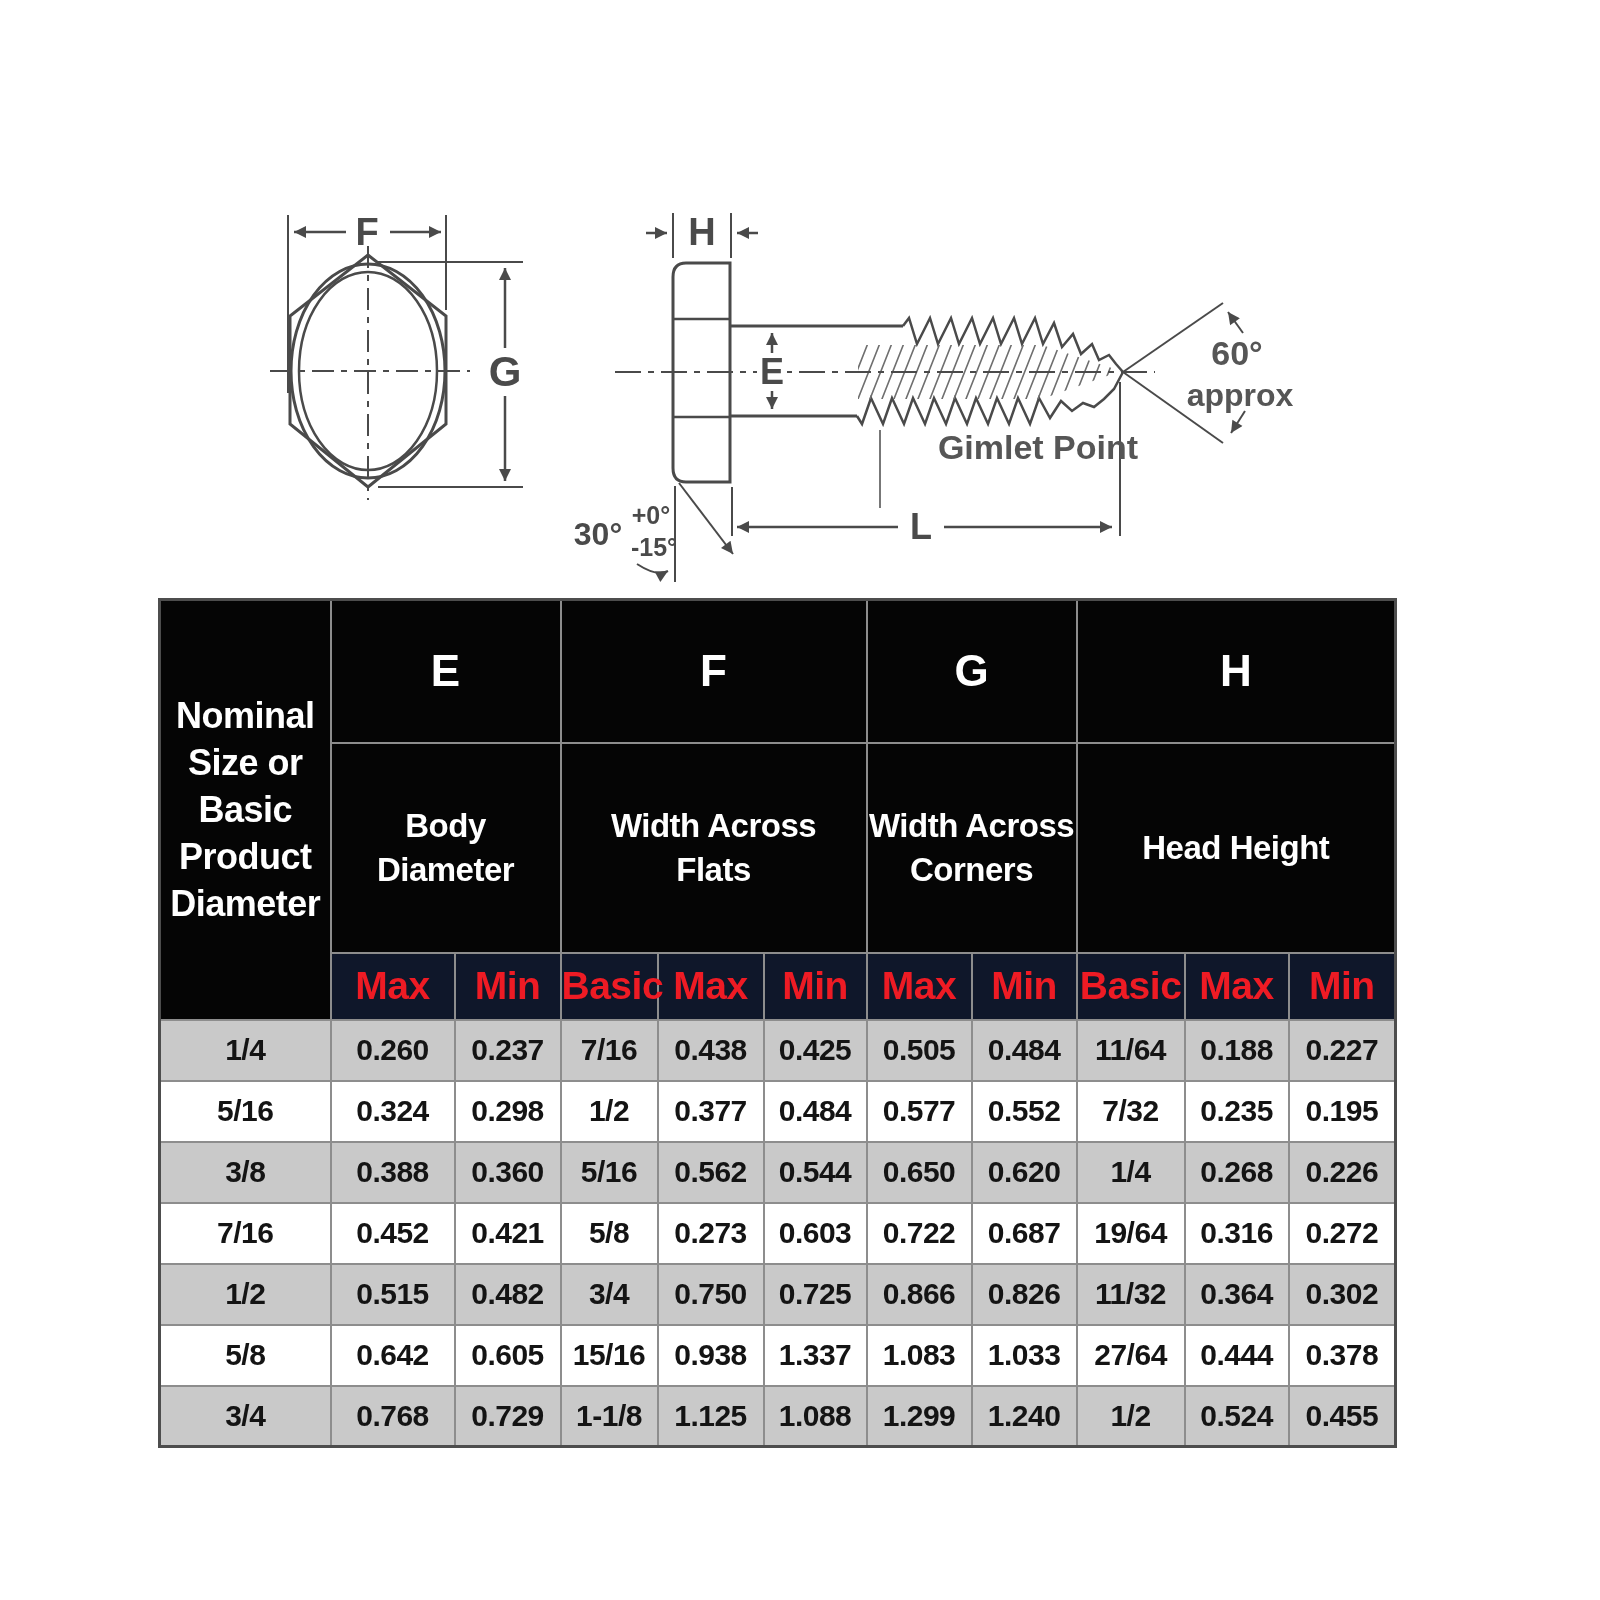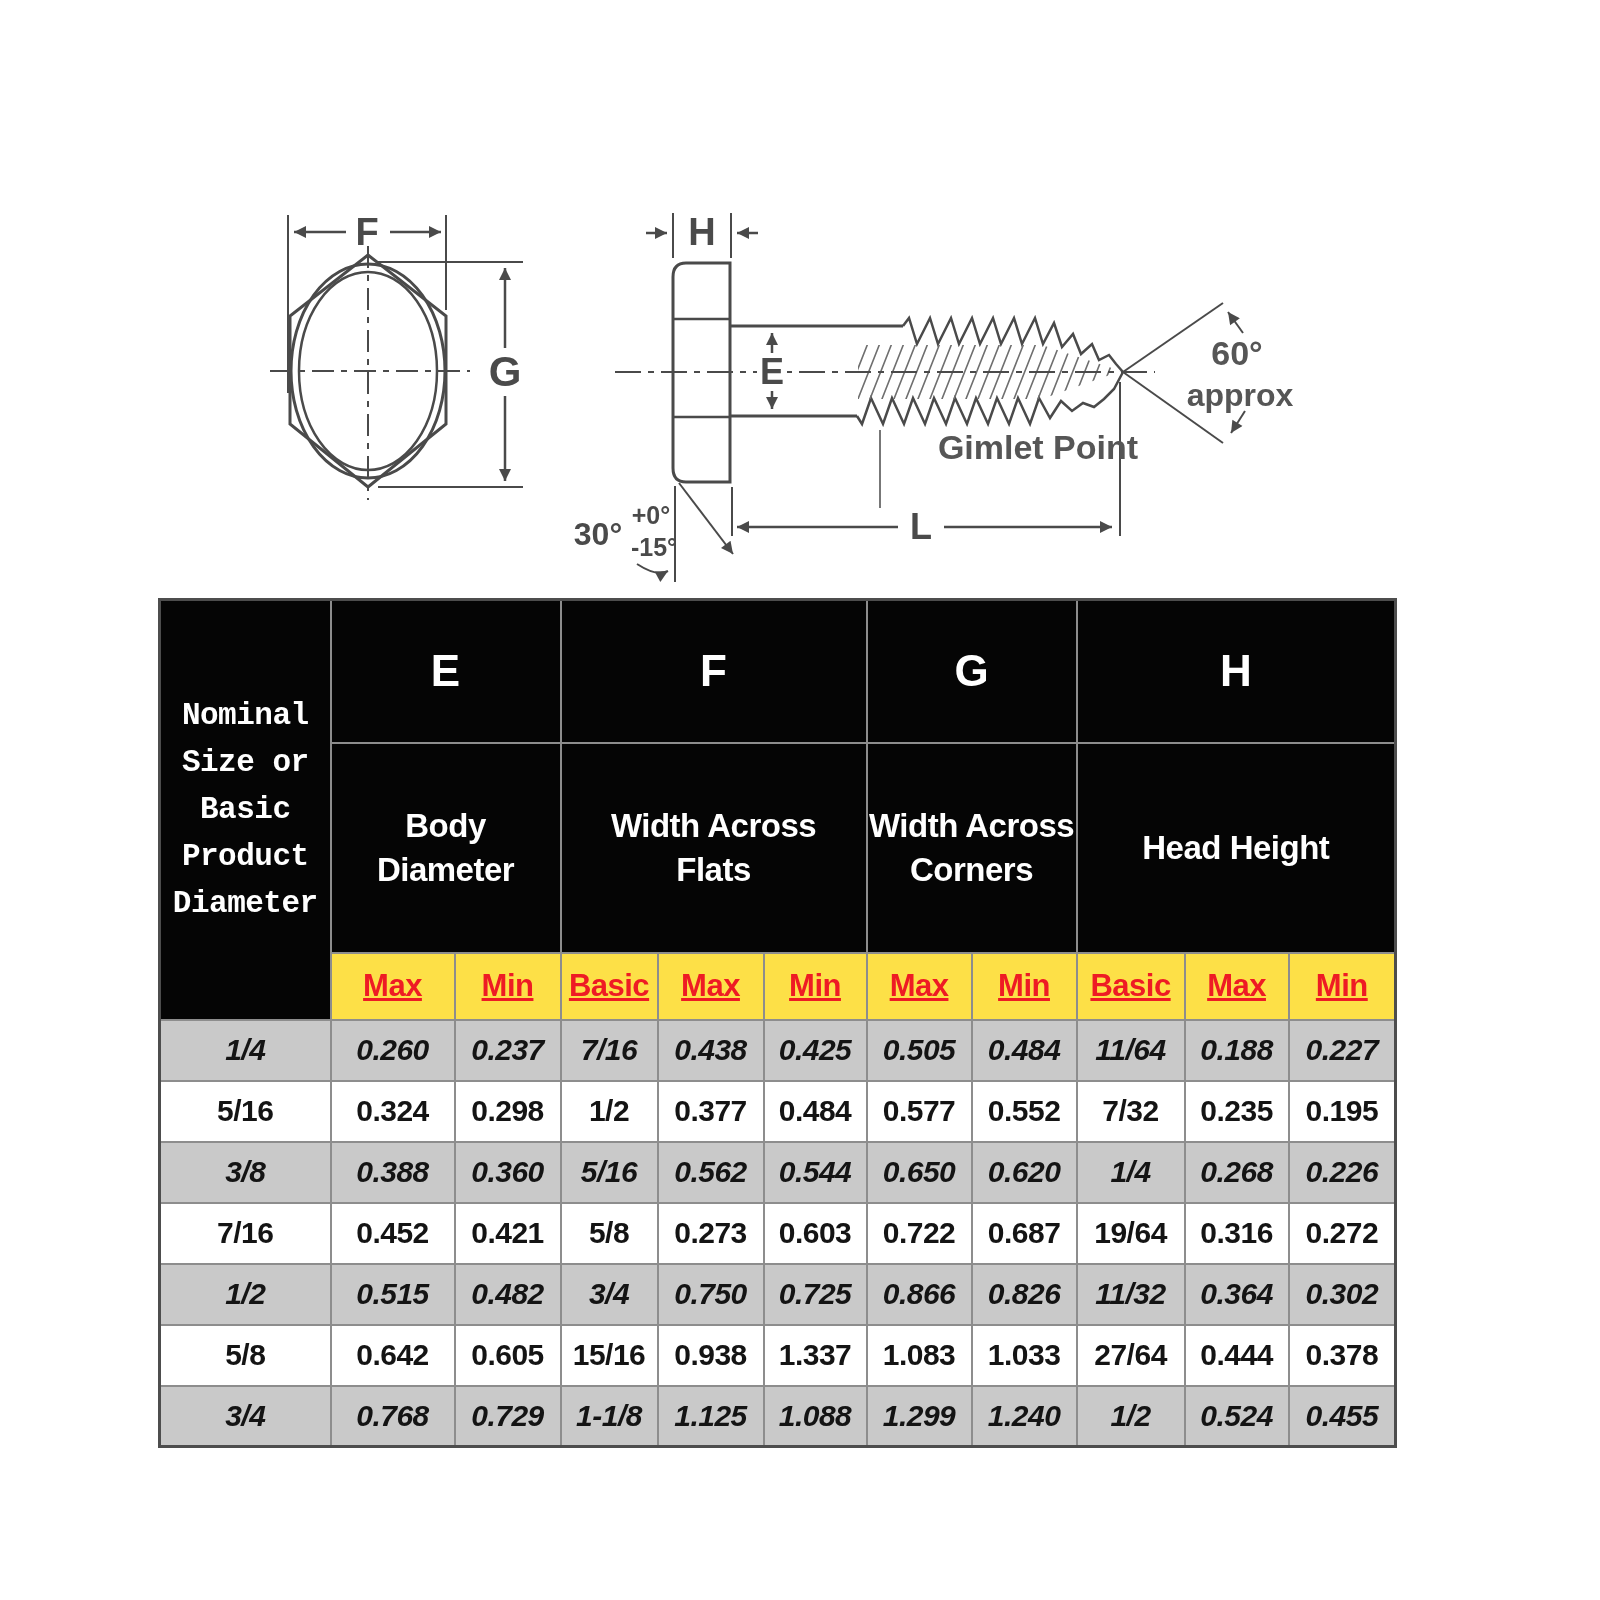--- a/index.html
+++ b/index.html
@@ -9,26 +9,26 @@
 
   
   table.spec{position:absolute;left:158px;top:598px;width:1236px;border-collapse:collapse;
              table-layout:fixed;border:3px solid #4d4d4d;}
   table.spec th,table.spec td{border:2px solid #8d8d8d;padding:0;text-align:center;vertical-align:middle;}
   tr.letters{height:143px;}
   tr.desc{height:210px;}
   tr.sub{height:67px;}
   tr.data{height:61px;}
   th.blk{background:#050505;color:#ffffff;border-color:#6a6a6a;font-weight:bold;}
-  th.corner{font-size:31px;line-height:47px;letter-spacing:-0.5px;font-family:Liberation Mono, monospace;}
+  th.corner{font-size:36px;line-height:47px;letter-spacing:-0.5px;}
   th.letter{font-size:44px;}
   th.groupdesc{font-size:33px;line-height:44px;vertical-align:bottom;padding-bottom:14px;letter-spacing:-0.5px;}
-  td.subhead{background:#fde047;color:#ee1b24;font-weight:bold;font-size:31px;letter-spacing:-0.5px;text-decoration:underline;}
+  td.subhead{background:#0f172a;color:#ee1b24;font-weight:bold;font-size:39px;letter-spacing:-0.5px;}
   tr.data td{font-size:30px;font-weight:bold;color:#141414;letter-spacing:-0.5px;background:#ffffff;}
-  tr.data.alt td{background:#c9c9c9;font-style:italic;}
+  tr.data.alt td{background:#c9c9c9;}
   .line{display:block;}
 </style>
 </head>
 <body>
 
 <div class="page">
 
   <svg class="drawing" width="1600" height="620" viewBox="0 0 1600 620">
     <defs>
       <marker id="ah" viewBox="0 0 10 10" refX="10" refY="5" markerWidth="15" markerHeight="12" markerUnits="userSpaceOnUse" orient="auto">

